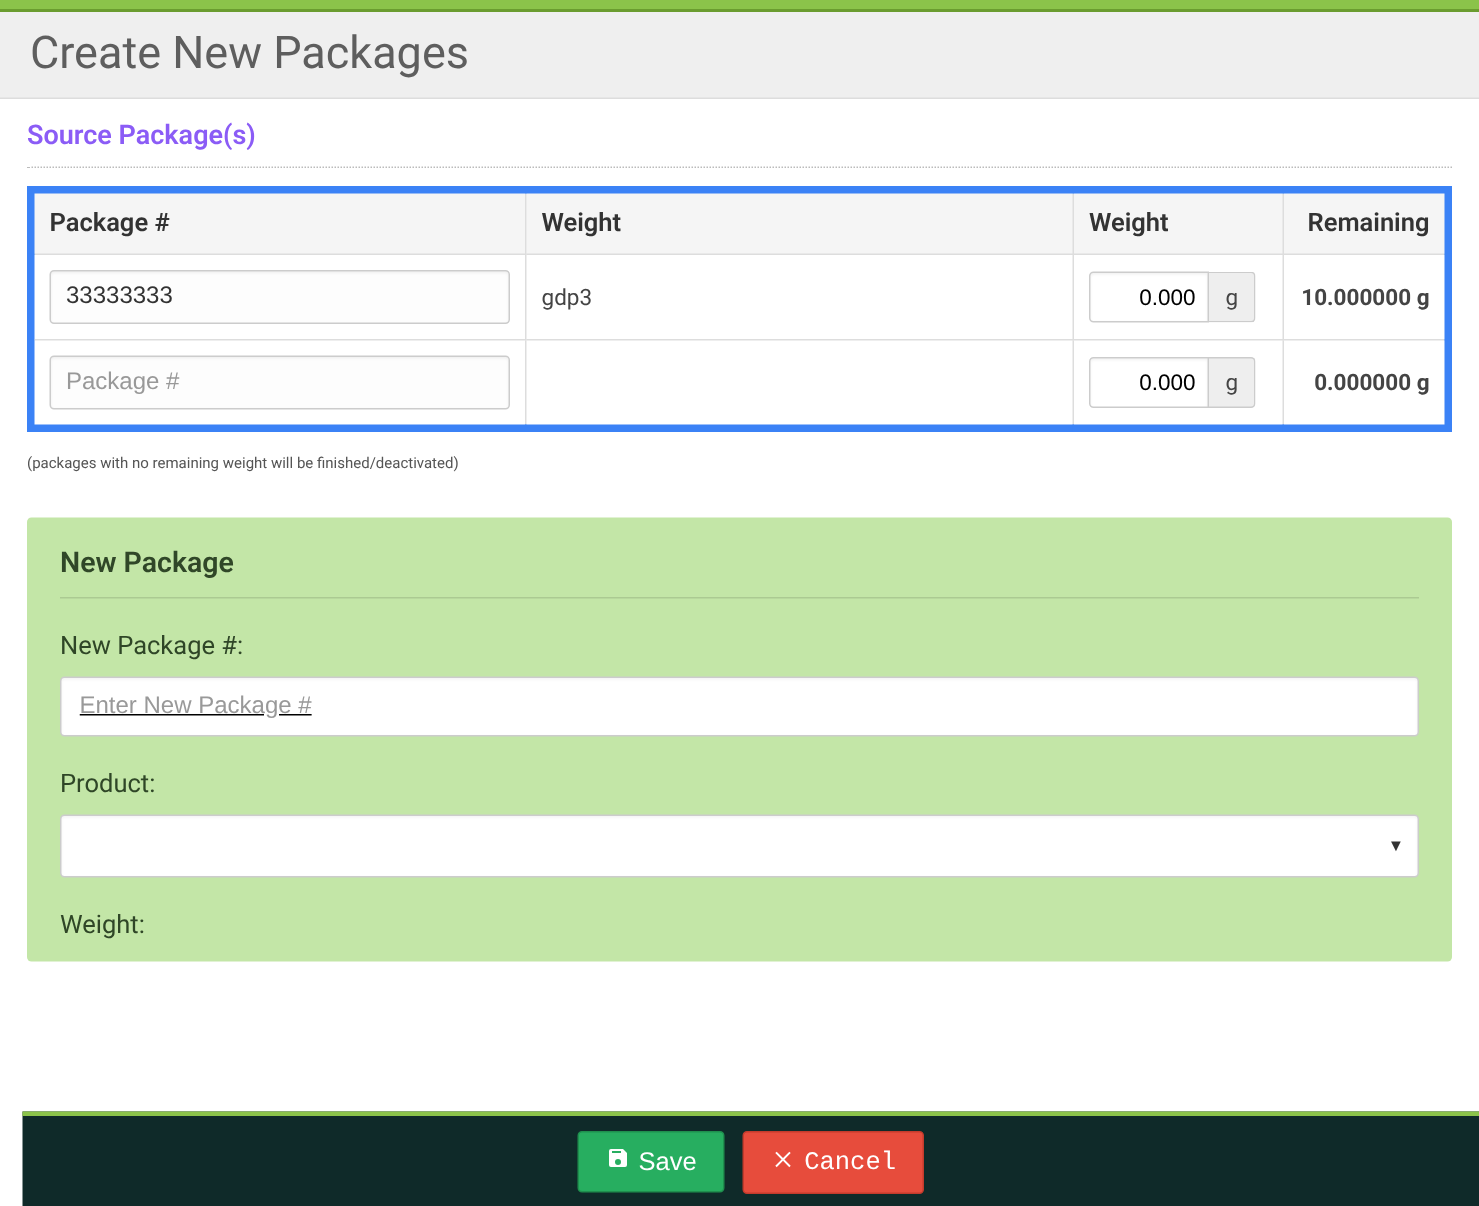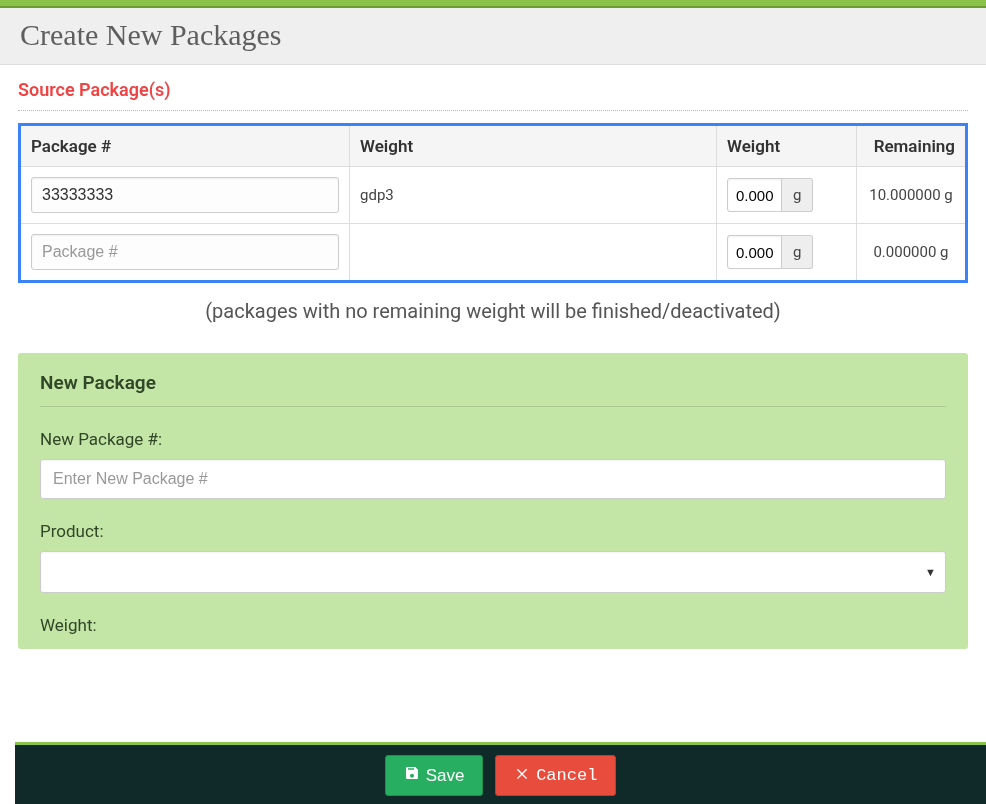--- a/index.html
+++ b/index.html
@@ -15,105 +15,104 @@
     }
     .top-bar {
       height: 8px;
       background: #8bc34a;
       border-bottom: 2px solid #6a9c2f;
     }
     .page-header {
       background: #efefef;
       padding: 10px 20px 12px 20px;
       border-bottom: 1px solid #ddd;
-      font-family: Liberation Serif, serif;
     }
     .page-header h1 {
       font-size: 30px;
       font-weight: 400;
       color: #5e5e5e;
     }
     .container {
       padding: 14px 18px 0 18px;
     }
     .section-title {
       font-size: 18px;
       font-weight: 600;
-      color: #ef4444;
+      color: #8b5cf6;
       margin-bottom: 10px;
     }
     .section-hr {
       border: none;
       border-top: 1px dotted #bbb;
       margin-bottom: 12px;
     }
     table.src {
       width: 100%;
       border-collapse: collapse;
-      border: 3px solid #3b82f6;
+      border: 5px solid #3b82f6;
     }
     table.src th, table.src td {
       border: 1px solid #ddd;
       padding: 10px 10px;
       text-align: left;
       vertical-align: middle;
       color: #444;
     }
     table.src th {
       background: #f5f5f5;
       font-weight: 600;
       font-size: 17px;
       color: #333;
     }
     table.src th.col-remaining { text-align: right; }
-    table.src td.col-remaining { text-align: center; }
+    table.src td.col-remaining { text-align: right; font-weight: bold; }
     table.src td.col-weight, table.src th.col-weight { text-align: left; }
     .col-package { width: 330px; }
     .col-weight { width: 140px; }
     .col-remaining { width: 110px; }
     input[type="text"].pkg-input {
       width: 100%;
       padding: 8px 10px;
       border: 1px solid #ccc;
       border-radius: 3px;
       font-size: 16px;
       background: #fdfdfd;
       box-shadow: inset 0 1px 2px rgba(0,0,0,0.06);
       color: #333;
     }
     input[type="text"].pkg-input::placeholder { color: #999; }
     .weight-group {
       display: flex;
       align-items: stretch;
     }
     input[type="text"].weight-input {
-      width: 55px;
+      width: 80px;
       padding: 7px 8px;
       border: 1px solid #ccc;
       border-radius: 3px 0 0 3px;
       font-size: 15px;
       text-align: right;
       background: #fff;
       box-shadow: inset 0 1px 2px rgba(0,0,0,0.06);
     }
     .unit-addon {
       background: #eee;
       border: 1px solid #ccc;
       border-left: none;
       padding: 7px 11px;
       font-size: 15px;
       color: #444;
       border-radius: 0 3px 3px 0;
       display: flex;
       align-items: center;
     }
     .hint {
-      text-align: center;
+      text-align: left;
       color: #555;
-      font-size: 20px;
+      font-size: 10px;
       margin: 16px 0 30px 0;
     }
     .panel {
       background: #c3e6a7;
       border-radius: 3px;
       padding: 18px 22px 4px 22px;
     }
     .panel-title {
       font-size: 19px;
       font-weight: 600;
@@ -133,20 +132,21 @@
       margin-bottom: 10px;
     }
     .form-control {
       width: 100%;
       padding: 10px 12px;
       border: 1px solid #ccc;
       border-radius: 3px;
       font-size: 16px;
       background: #fff;
       box-shadow: inset 0 1px 2px rgba(0,0,0,0.05);
+      text-decoration: underline;
     }
     .form-control::placeholder { color: #999; }
     select.form-control {
       height: 42px;
       appearance: none;
       background: #fff;
       padding-right: 30px;
     }
     .select-wrap { position: relative; }
     .select-caret {

